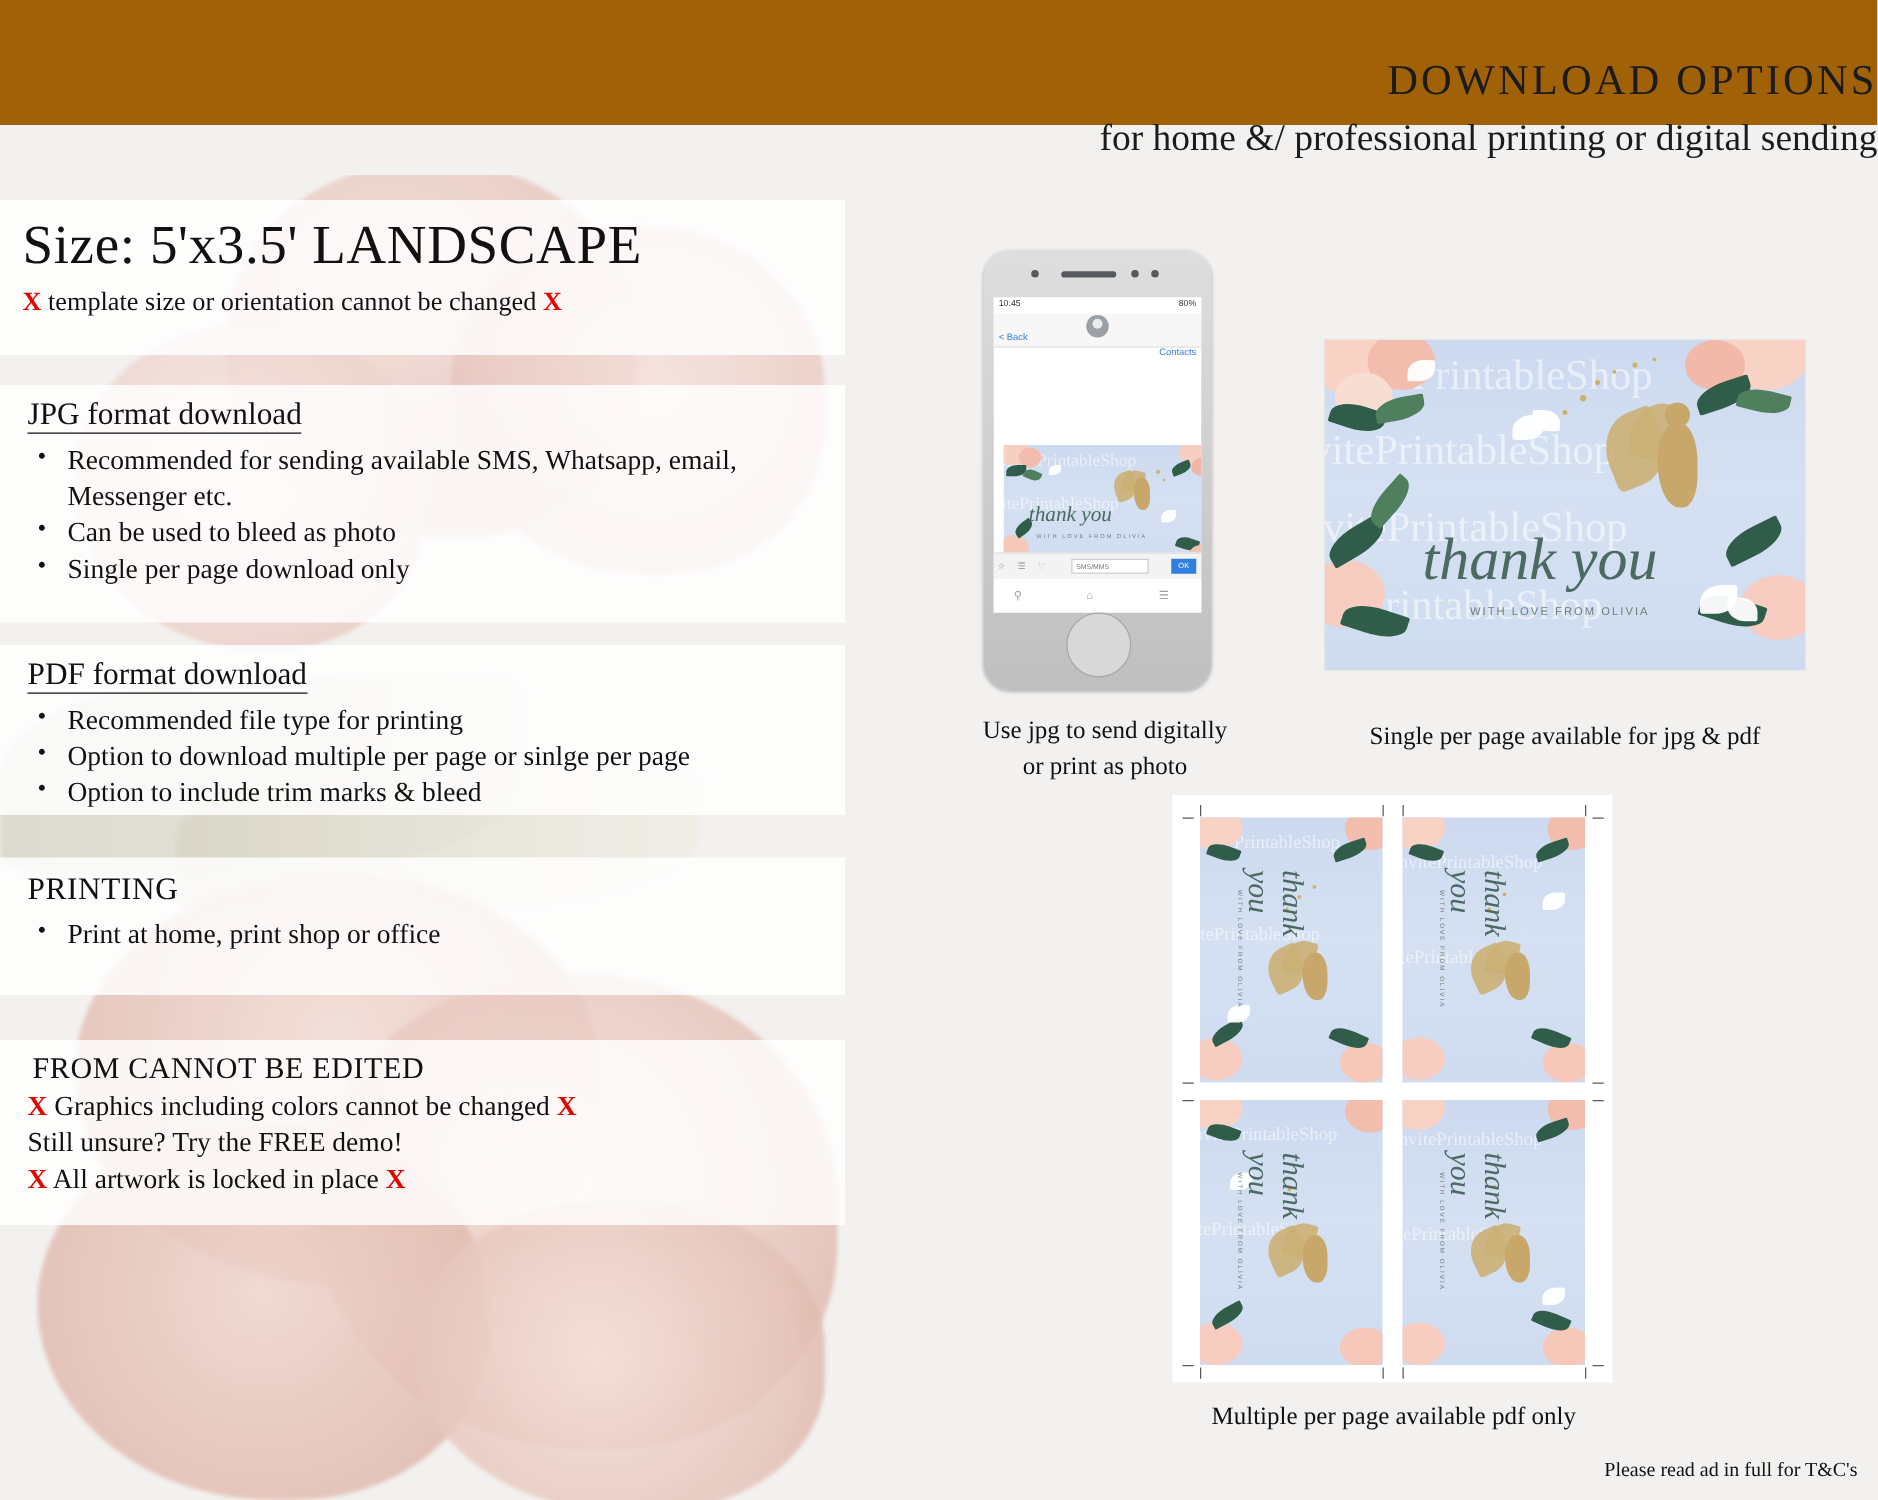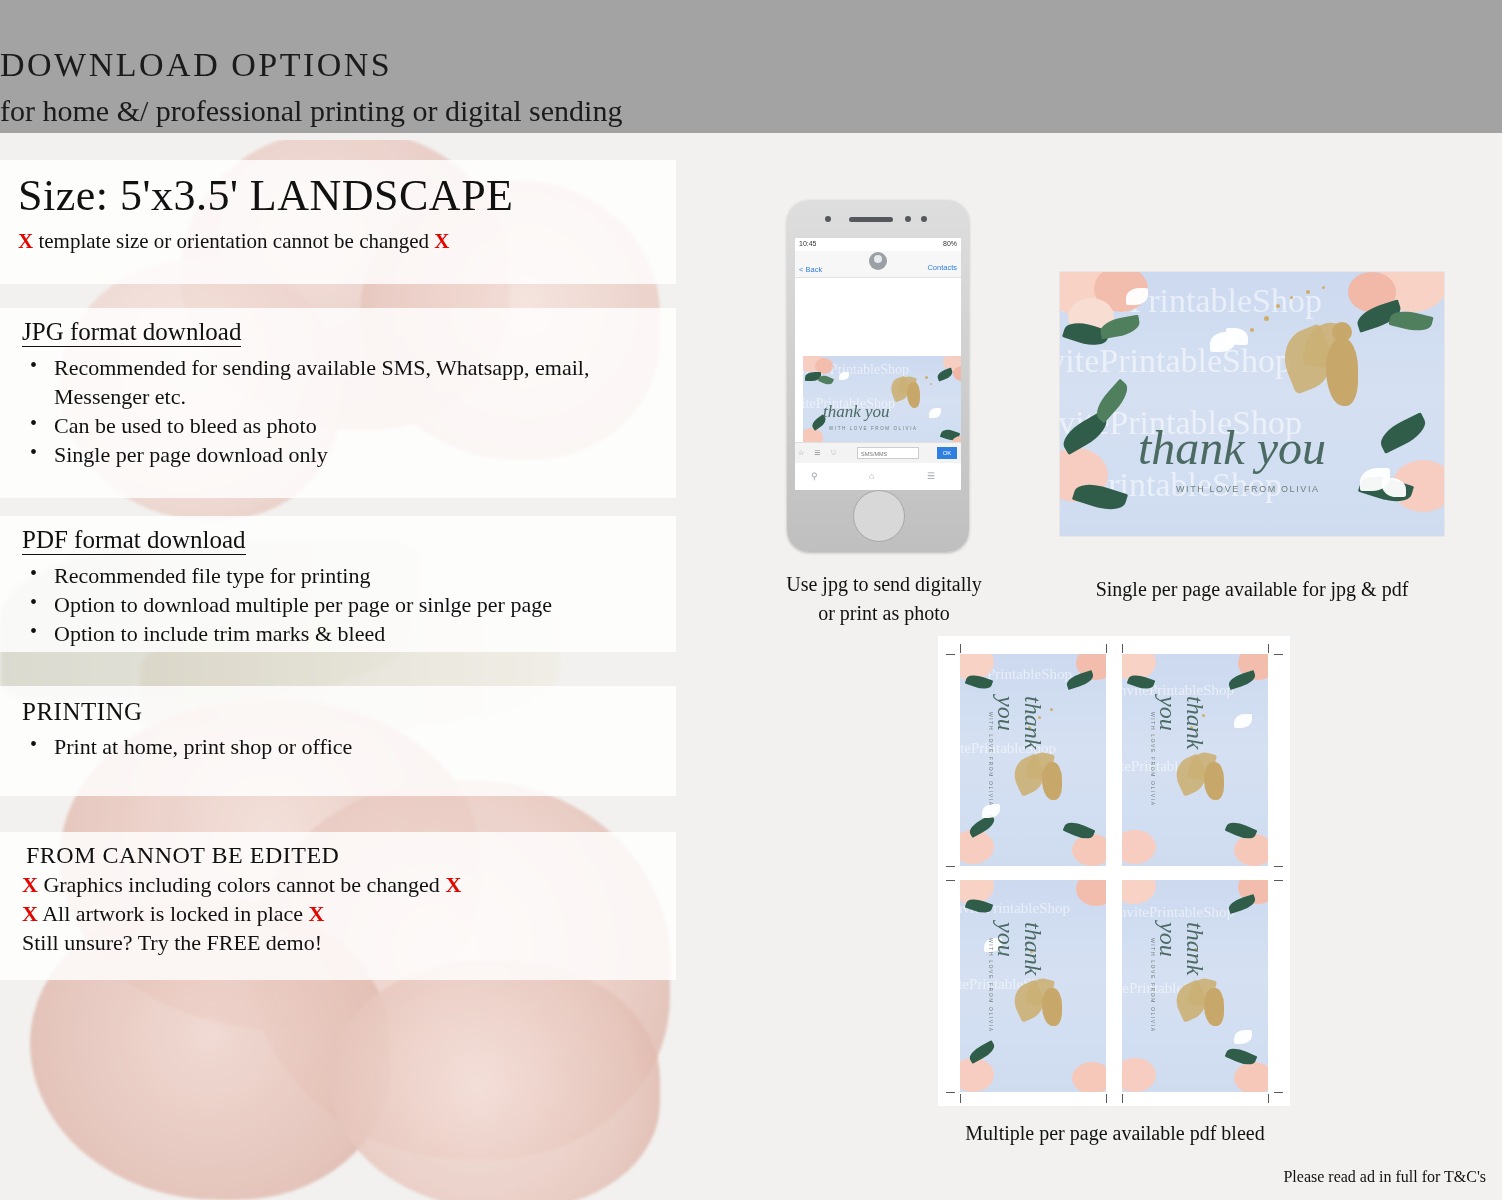--- a/index.html
+++ b/index.html
@@ -22,23 +22,23 @@
     opacity:.85;
   }
   .leafy {
     position:absolute; border-radius:50% 10% 50% 10%;
     filter:blur(2px);
     opacity:.65;
   }
 
   
   .header {
-    position:absolute; left:0; top:0; width:1502px; height:133px;
-    background:#a3a3a3;
-    text-align:left;
+    position:absolute; left:0; top:0; width:1502px; height:100px;
+    background:#a16207;
+    text-align:right;
     z-index:5;
   }
   .header .line1 {
     font-size:34px; letter-spacing:2.5px; color:#1b1b1b;
     padding-top:46px;
   }
   .header .line2 {
     font-size:30px; color:#1b1b1b; margin-top:10px;
   }
 
@@ -107,21 +107,21 @@
     font-size:7px; color:#333;
   }
   .statusbar .t { position:absolute; left:4px; top:2px; }
   .statusbar .b { position:absolute; right:4px; top:2px; }
   .navbar {
     position:absolute; left:8px; top:51px; width:166px; height:26px;
     background:#f7f7f7; border-bottom:1px solid #e2e2e2;
     font-family:"Liberation Sans", sans-serif; font-size:7.5px; color:#2f7fe0;
   }
   .navbar .back { position:absolute; left:4px; top:14px; }
-  .navbar .contacts { position:absolute; right:4px; top:12px; }
+  .navbar .contacts { position:absolute; right:4px; top:26px; }
   .navbar .avatar {
     position:absolute; left:74px; top:1px; width:18px; height:18px;
     border-radius:50%; background:#9aa0a6;
   }
   .navbar .avatar::after {
     content:""; position:absolute; left:5px; top:3px; width:8px; height:8px;
     border-radius:50%; background:#e8eaed;
   }
   .msg-card {
     position:absolute; left:8px; top:118px; width:166px; height:96px;
@@ -273,26 +273,26 @@
   </ul>
 </div>
 
 <div class="panel panel-cant">
   <div class="cant-head">FROM CANNOT BE EDITED</div>
   <div class="cant-line">
     <span class="xmark">X</span>
     <span>Graphics including colors cannot be changed</span>
     <span class="xmark">X</span>
   </div>
+  <div class="cant-line">Still unsure? Try the FREE demo!</div>
   <div class="cant-line">
     <span class="xmark">X</span>
     <span>All artwork is locked in place</span>
     <span class="xmark">X</span>
   </div>
-  <div class="cant-line">Still unsure? Try the FREE demo!</div>
 </div>
 
 <div class="phone">
   <div class="phone-top">
     <div class="cam" style="left:38px;"></div>
     <div class="cam" style="left:118px;"></div>
     <div class="cam" style="left:134px;"></div>
     <div class="speaker"></div>
   </div>
 
@@ -507,14 +507,14 @@
   <div class="trim" style="left:336px;top:230px;width:9px;height:1px;"></div>
   <div class="trim" style="left:336px;top:244px;width:9px;height:1px;"></div>
   <div class="trim" style="left:336px;top:456px;width:9px;height:1px;"></div>
 </div>
 
 <div class="caption cap-phone">
   <div>Use jpg to send digitally</div>
   <div>or print as photo</div>
 </div>
 <div class="caption cap-single">Single per page available for jpg &amp; pdf</div>
-<div class="caption cap-multi">Multiple per page available pdf bleed</div>
+<div class="caption cap-multi">Multiple per page available pdf only</div>
 <div class="cap-tc">Please read ad in full for T&amp;C's</div>
 
 </body></html>

